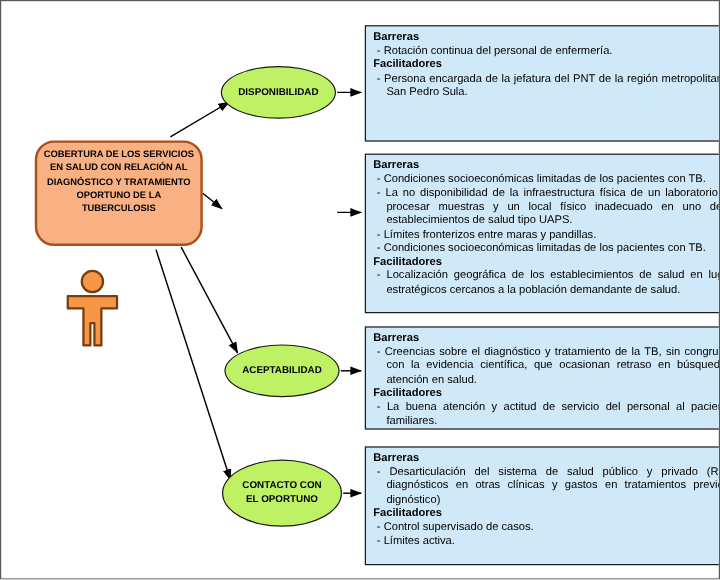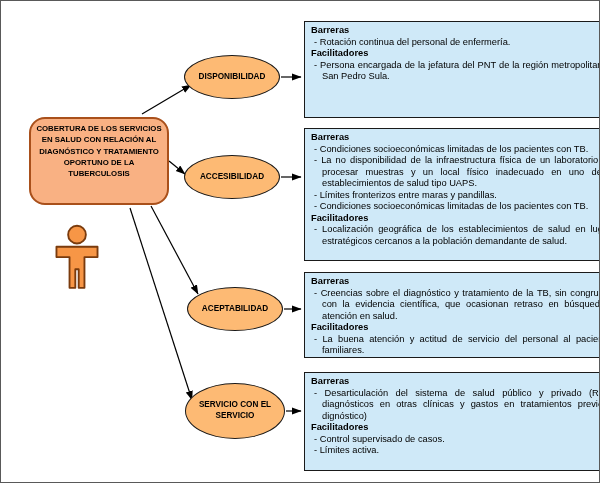--- a/index.html
+++ b/index.html
@@ -9,21 +9,21 @@
     font-family:"Liberation Sans", sans-serif;color:#000;
   }
   .main-node{
     position:absolute;left:28px;top:116px;width:140px;height:88px;
     background:#f9b183;border:2px solid #a9501b;border-radius:16px;
     display:flex;align-items:flex-start;justify-content:center;text-align:center;
     font-weight:bold;font-size:7.8px;line-height:1.45;padding:4px;box-sizing:border-box;
   }
   .person{position:absolute;left:48px;top:222px;width:56px;height:70px;}
   .ellipse{
-    position:absolute;background:#fdba74;border:1.3px solid #1a1a1a;border-radius:50%;
+    position:absolute;background:#bef264;border:1.3px solid #1a1a1a;border-radius:50%;
     display:flex;align-items:center;justify-content:center;text-align:center;
     font-weight:bold;font-size:8.2px;line-height:1.3;padding:4px 10px;box-sizing:border-box;
   }
   .ell-1{left:183px;top:54px;width:96px;height:44px;}
   .ell-2{left:183px;top:154px;width:96px;height:44px;}
   .ell-3{left:186px;top:286px;width:96px;height:44px;}
   .ell-4{left:184px;top:382px;width:100px;height:56px;}
   .info-box{
     position:absolute;left:303px;width:324px;background:#cfe9f8;
     border:1.2px solid #1a1a1a;box-sizing:border-box;padding:3px 6px;
@@ -69,28 +69,25 @@
   </div>
 
   <svg class="person" viewBox="0 0 60 72">
     <circle cx="30" cy="11" r="9.5" fill="#f79646" stroke="#7a3b0d" stroke-width="2"></circle>
     <path d="M8,24 H52 V35 H38 V68 H31.8 V48 H28.2 V68 H22 V35 H8 Z" fill="#f79646" stroke="#7a3b0d" stroke-width="2" stroke-linejoin="round"></path>
   </svg>
 
   <div class="ellipse ell-1">
     <span>DISPONIBILIDAD</span>
   </div>
-  <div class="ellipse ell-2">
-    <span>ACCESIBILIDAD</span>
-  </div>
   <div class="ellipse ell-3">
     <span>ACEPTABILIDAD</span>
   </div>
   <div class="ellipse ell-4">
-    <span>SERVICIO CON EL SERVICIO</span>
+    <span>CONTACTO CON EL OPORTUNO</span>
   </div>
 
   <div class="info-box box-1">
     <div class="hdr">Barreras</div>
     <ul class="blist">
         <li class="item">Rotación continua del personal de enfermería.</li>
       </ul>
     <div class="hdr">Facilitadores</div>
     <ul class="blist">
         <li class="item">Persona encargada de la jefatura del PNT de la región metropolitana de San Pedro Sula.</li>

